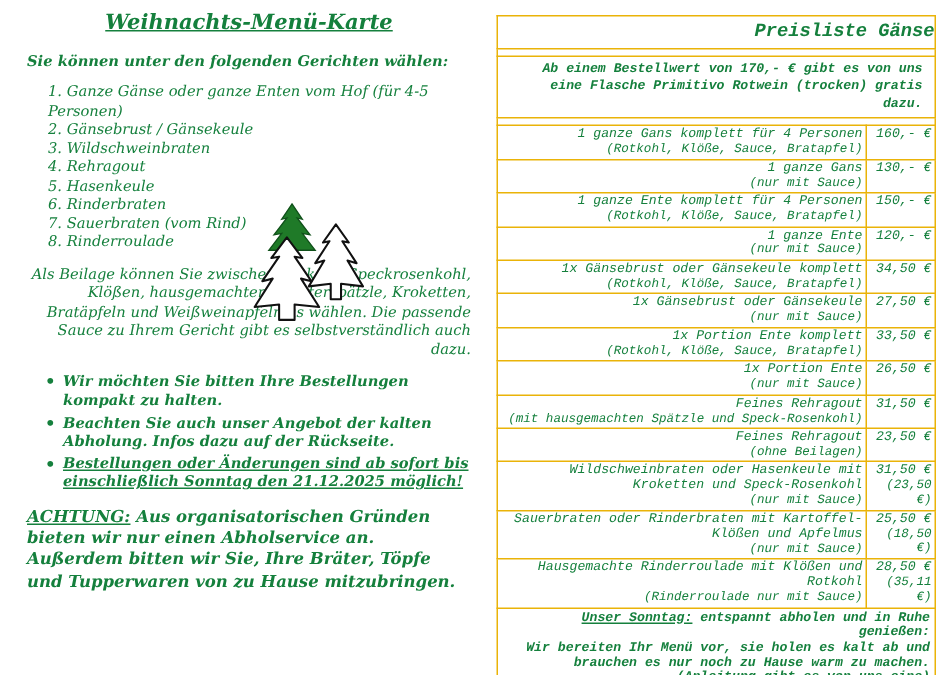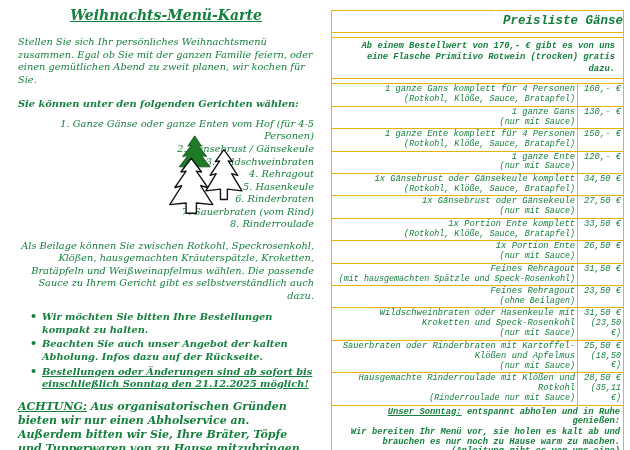--- a/index.html
+++ b/index.html
@@ -4,21 +4,21 @@
 <style>
   html,body{margin:0;padding:0;background:#e8e8e8;}
   .canvas{position:relative;width:630px;height:450px;background:#ffffff;overflow:hidden;
           font-family:"DejaVu Serif",serif;font-style:italic;color:#15803d;}
 
   
   .left-page{position:absolute;left:18px;top:5px;width:296px;}
   .page-title{font-size:14px;font-weight:700;text-align:center;text-decoration:underline;margin:2px 0 13px;}
   .intro{font-size:9.8px;line-height:1.3;margin:0 0 11px;}
   .choose{font-size:9.8px;font-weight:700;margin:0 0 9px;}
-  .dishes{margin:0 0 0 14px;font-size:9.8px;line-height:1.28;text-align:right;}
+  .dishes{margin:0 0 0 14px;font-size:9.8px;line-height:1.28;}
   .sides{font-size:9.8px;font-weight:400;line-height:1.28;margin:9px 0 9px;text-align:right;}
   .bullets{list-style:none;margin:0 0 0 12px;padding:0;font-size:9.8px;font-weight:700;line-height:1.28;}
   .bullets li{position:relative;padding-left:12px;margin-bottom:2px;}
   .bullets li::before{content:"\2022";position:absolute;left:0;top:-1px;font-size:11px;}
   .u{text-decoration:underline;}
   .attention{font-size:11px;font-weight:700;line-height:1.3;margin:9px 0 0;}
   .tree-art{position:absolute;left:162px;top:133px;width:86px;height:84px;}
 
   
   .right-page{position:absolute;left:331px;top:10px;width:292px;}
@@ -34,21 +34,20 @@
   tr.offer td{font-size:8.8px;font-weight:700;line-height:1.1;padding:2px 3px;}
   tr.offer .offer-line{margin-bottom:1px;}
 </style>
 </head>
 <body>
 
 <div class="canvas">
 
   <div class="left-page">
     <div class="page-title">Weihnachts-Menü-Karte</div>
-    <p class="intro">Stellen Sie sich Ihr persönliches Weihnachtsmenü zusammen. Egal ob Sie mit der ganzen Familie feiern, oder einen gemütlichen Abend zu zweit planen, wir kochen für Sie.</p>
     <p class="choose">Sie können unter den folgenden Gerichten wählen:</p>
 
     <div class="dishes">
       <div>1. Ganze Gänse oder ganze Enten vom Hof (für 4-5 Personen)</div>
       <div>2. Gänsebrust / Gänsekeule</div>
       <div>3. Wildschweinbraten</div>
       <div>4. Rehragout</div>
       <div>5. Hasenkeule</div>
       <div>6. Rinderbraten</div>
       <div>7. Sauerbraten (vom Rind)</div>

